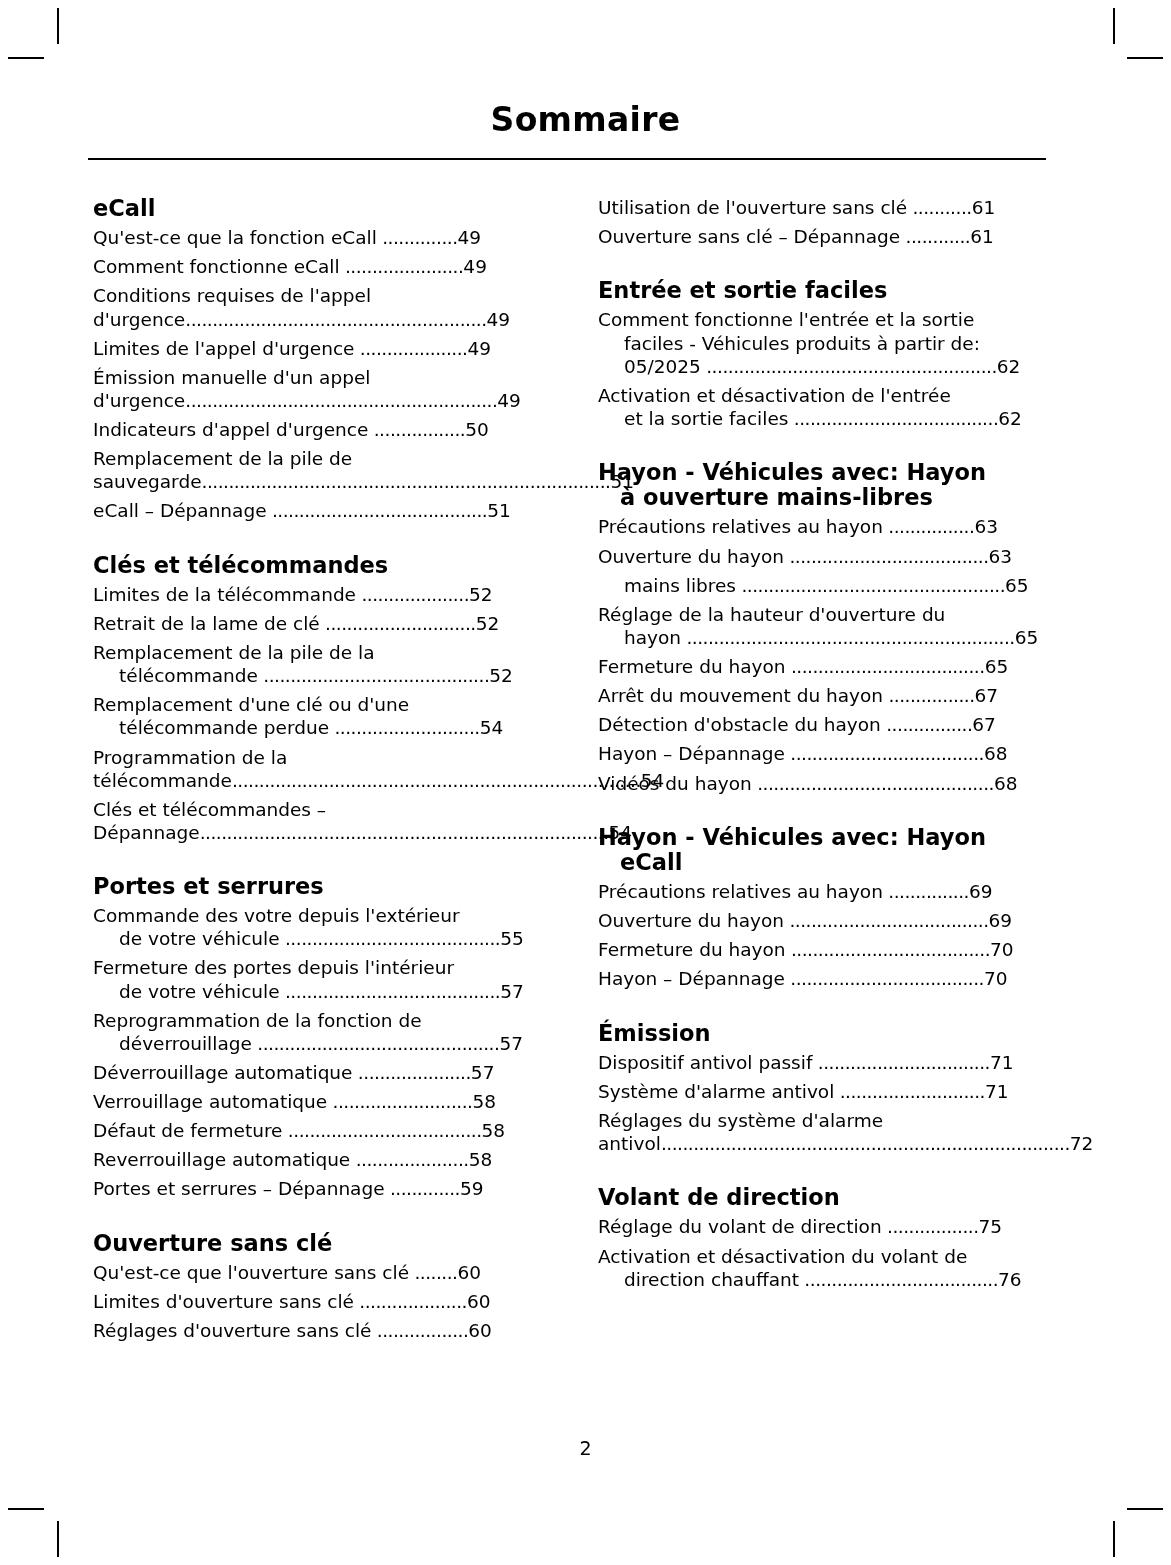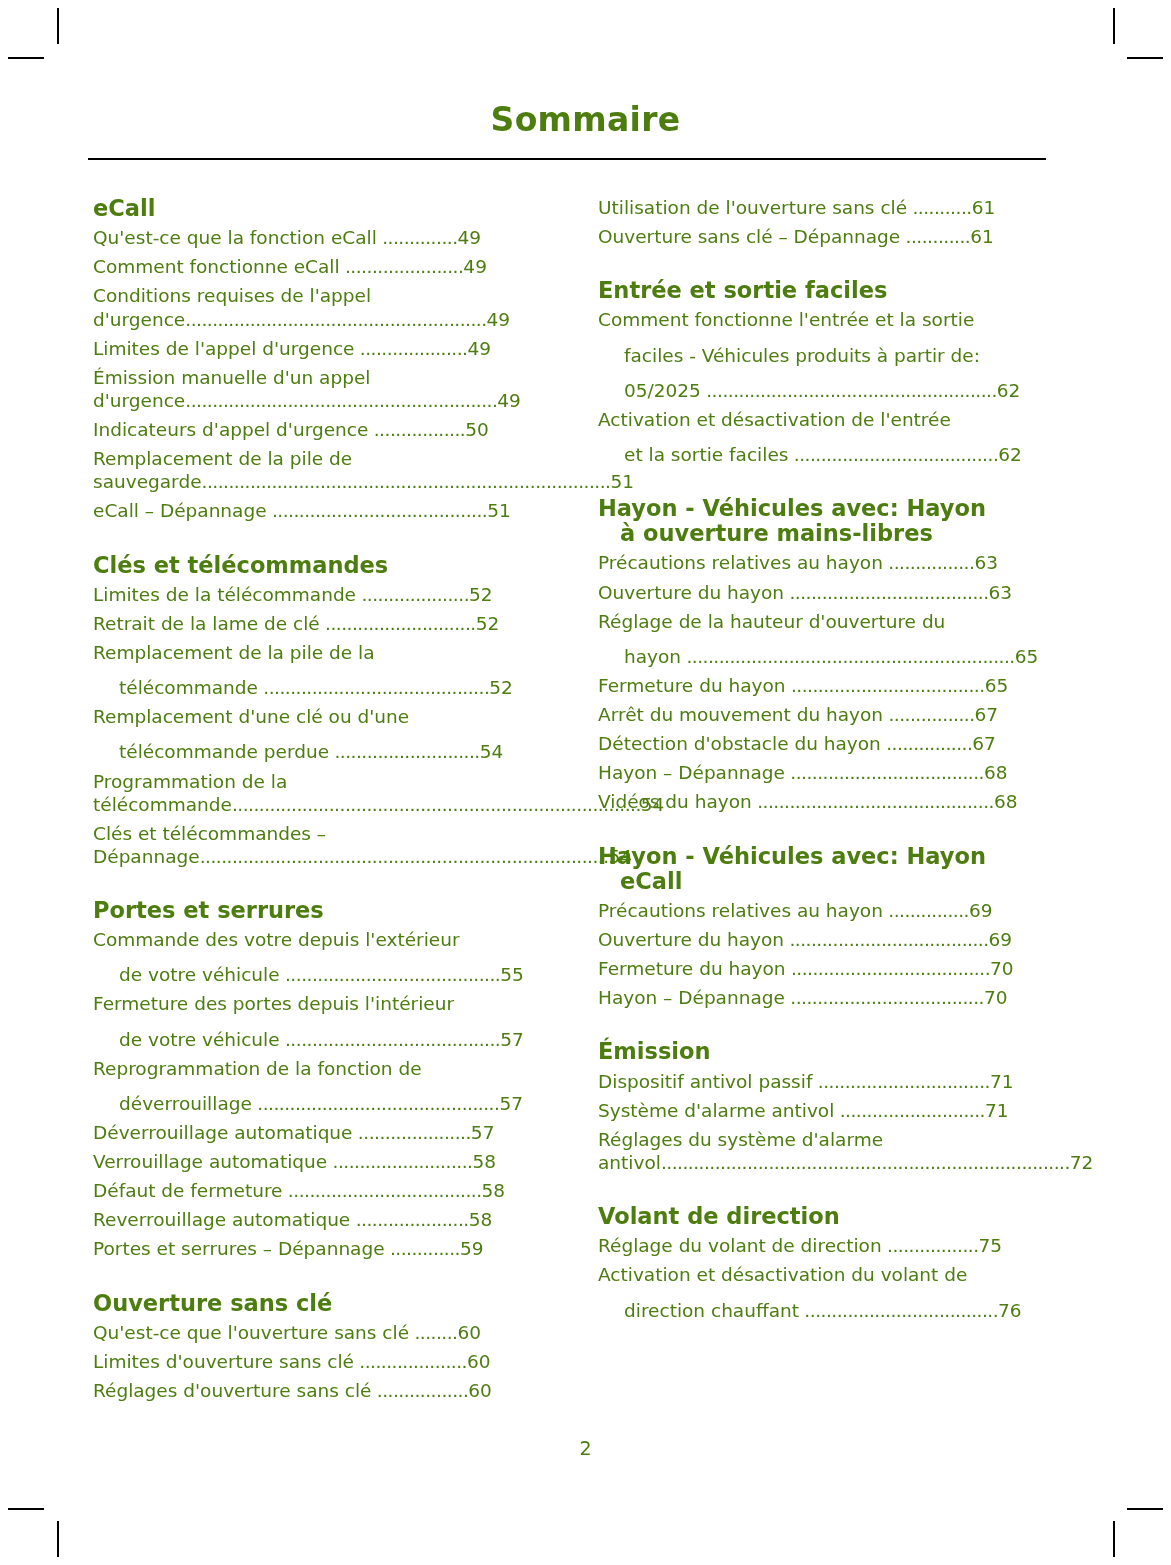--- a/index.html
+++ b/index.html
@@ -6,21 +6,21 @@
     margin: 0;
     padding: 0;
     background: #ffffff;
   }
   .page {
     position: relative;
     width: 1171px;
     height: 1565px;
     background: #ffffff;
     font-family: "DejaVu Sans", sans-serif;
-    color: #4d7c0f;
+    color: #000000;
     overflow: hidden;
   }
 
   
   .crop {
     position: absolute;
     background: #000;
   }
   .crop.v { width: 1.5px; height: 36px; }
   .crop.h { height: 1.5px; width: 36px; }
@@ -70,21 +70,21 @@
     padding-left: 22px;
   }
 
   .entry {
     font-size: 18.5px;
     line-height: 1.25;
     margin: 0 0 6px 0;
     position: relative;
   }
   .entry .l1 { display: block; }
-  .entry .l2 { display: block; padding-left: 26px; margin-top: 12px; }
+  .entry .l2 { display: block; padding-left: 26px; }
   .entry .dots {
     letter-spacing: -0.5px;
   }
   .entry .pg { white-space: nowrap; }
 
   .pagenum {
     position: absolute;
     top: 1437px;
     left: 0;
     width: 1171px;
@@ -214,20 +214,21 @@
           <span class="l2">et la sortie faciles<span class="dots"> ......................................</span><span>62</span></span>
         </div>
         <div class="sect-head spaced"><span>Hayon - Véhicules avec: Hayon</span><span class="cont">à ouverture mains-libres</span></div>
         <div class="entry">
           <span class="l1">Précautions relatives au hayon<span class="pg"><span class="dots"> ................</span><span>63</span></span></span>
         </div>
         <div class="entry">
           <span class="l1">Ouverture du hayon<span class="pg"><span class="dots"> .....................................</span><span>63</span></span></span>
         </div>
         <div class="entry">
+          <span class="l2">mains libres<span class="dots"> .................................................</span><span>65</span></span>
         </div>
         <div class="entry">
           <span class="l1">Réglage de la hauteur d'ouverture du</span>
           <span class="l2">hayon<span class="dots"> .............................................................</span><span>65</span></span>
         </div>
         <div class="entry">
           <span class="l1">Fermeture du hayon<span class="pg"><span class="dots"> ....................................</span><span>65</span></span></span>
         </div>
         <div class="entry">
           <span class="l1">Arrêt du mouvement du hayon<span class="pg"><span class="dots"> ................</span><span>67</span></span></span>

